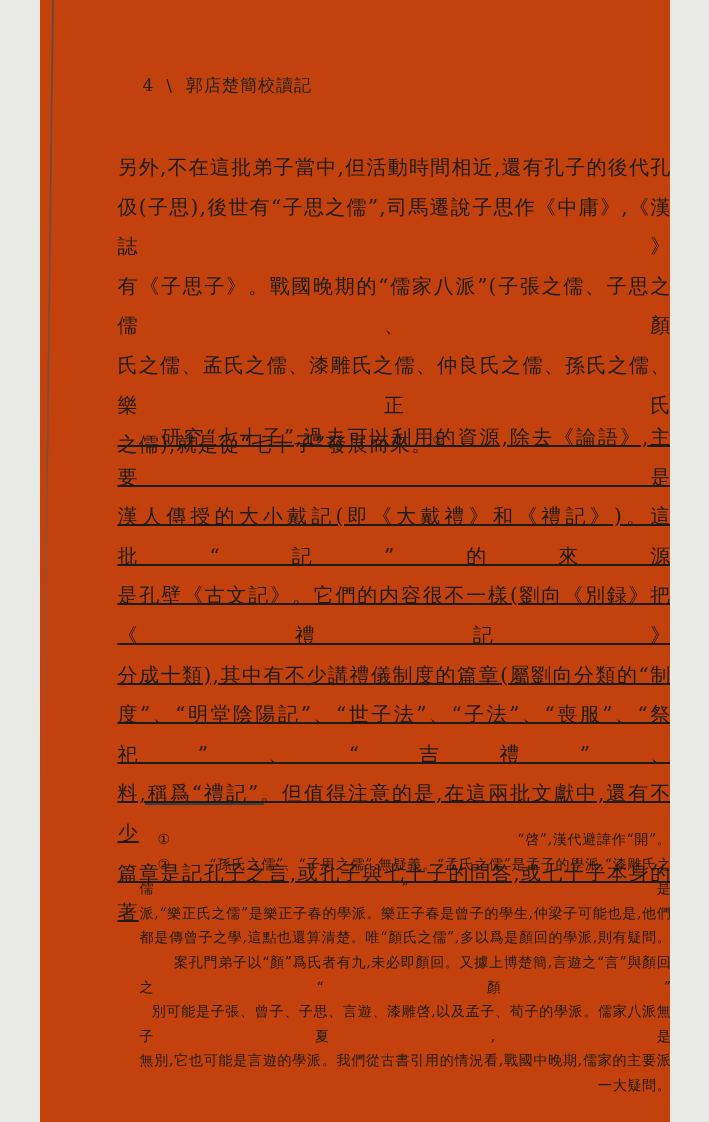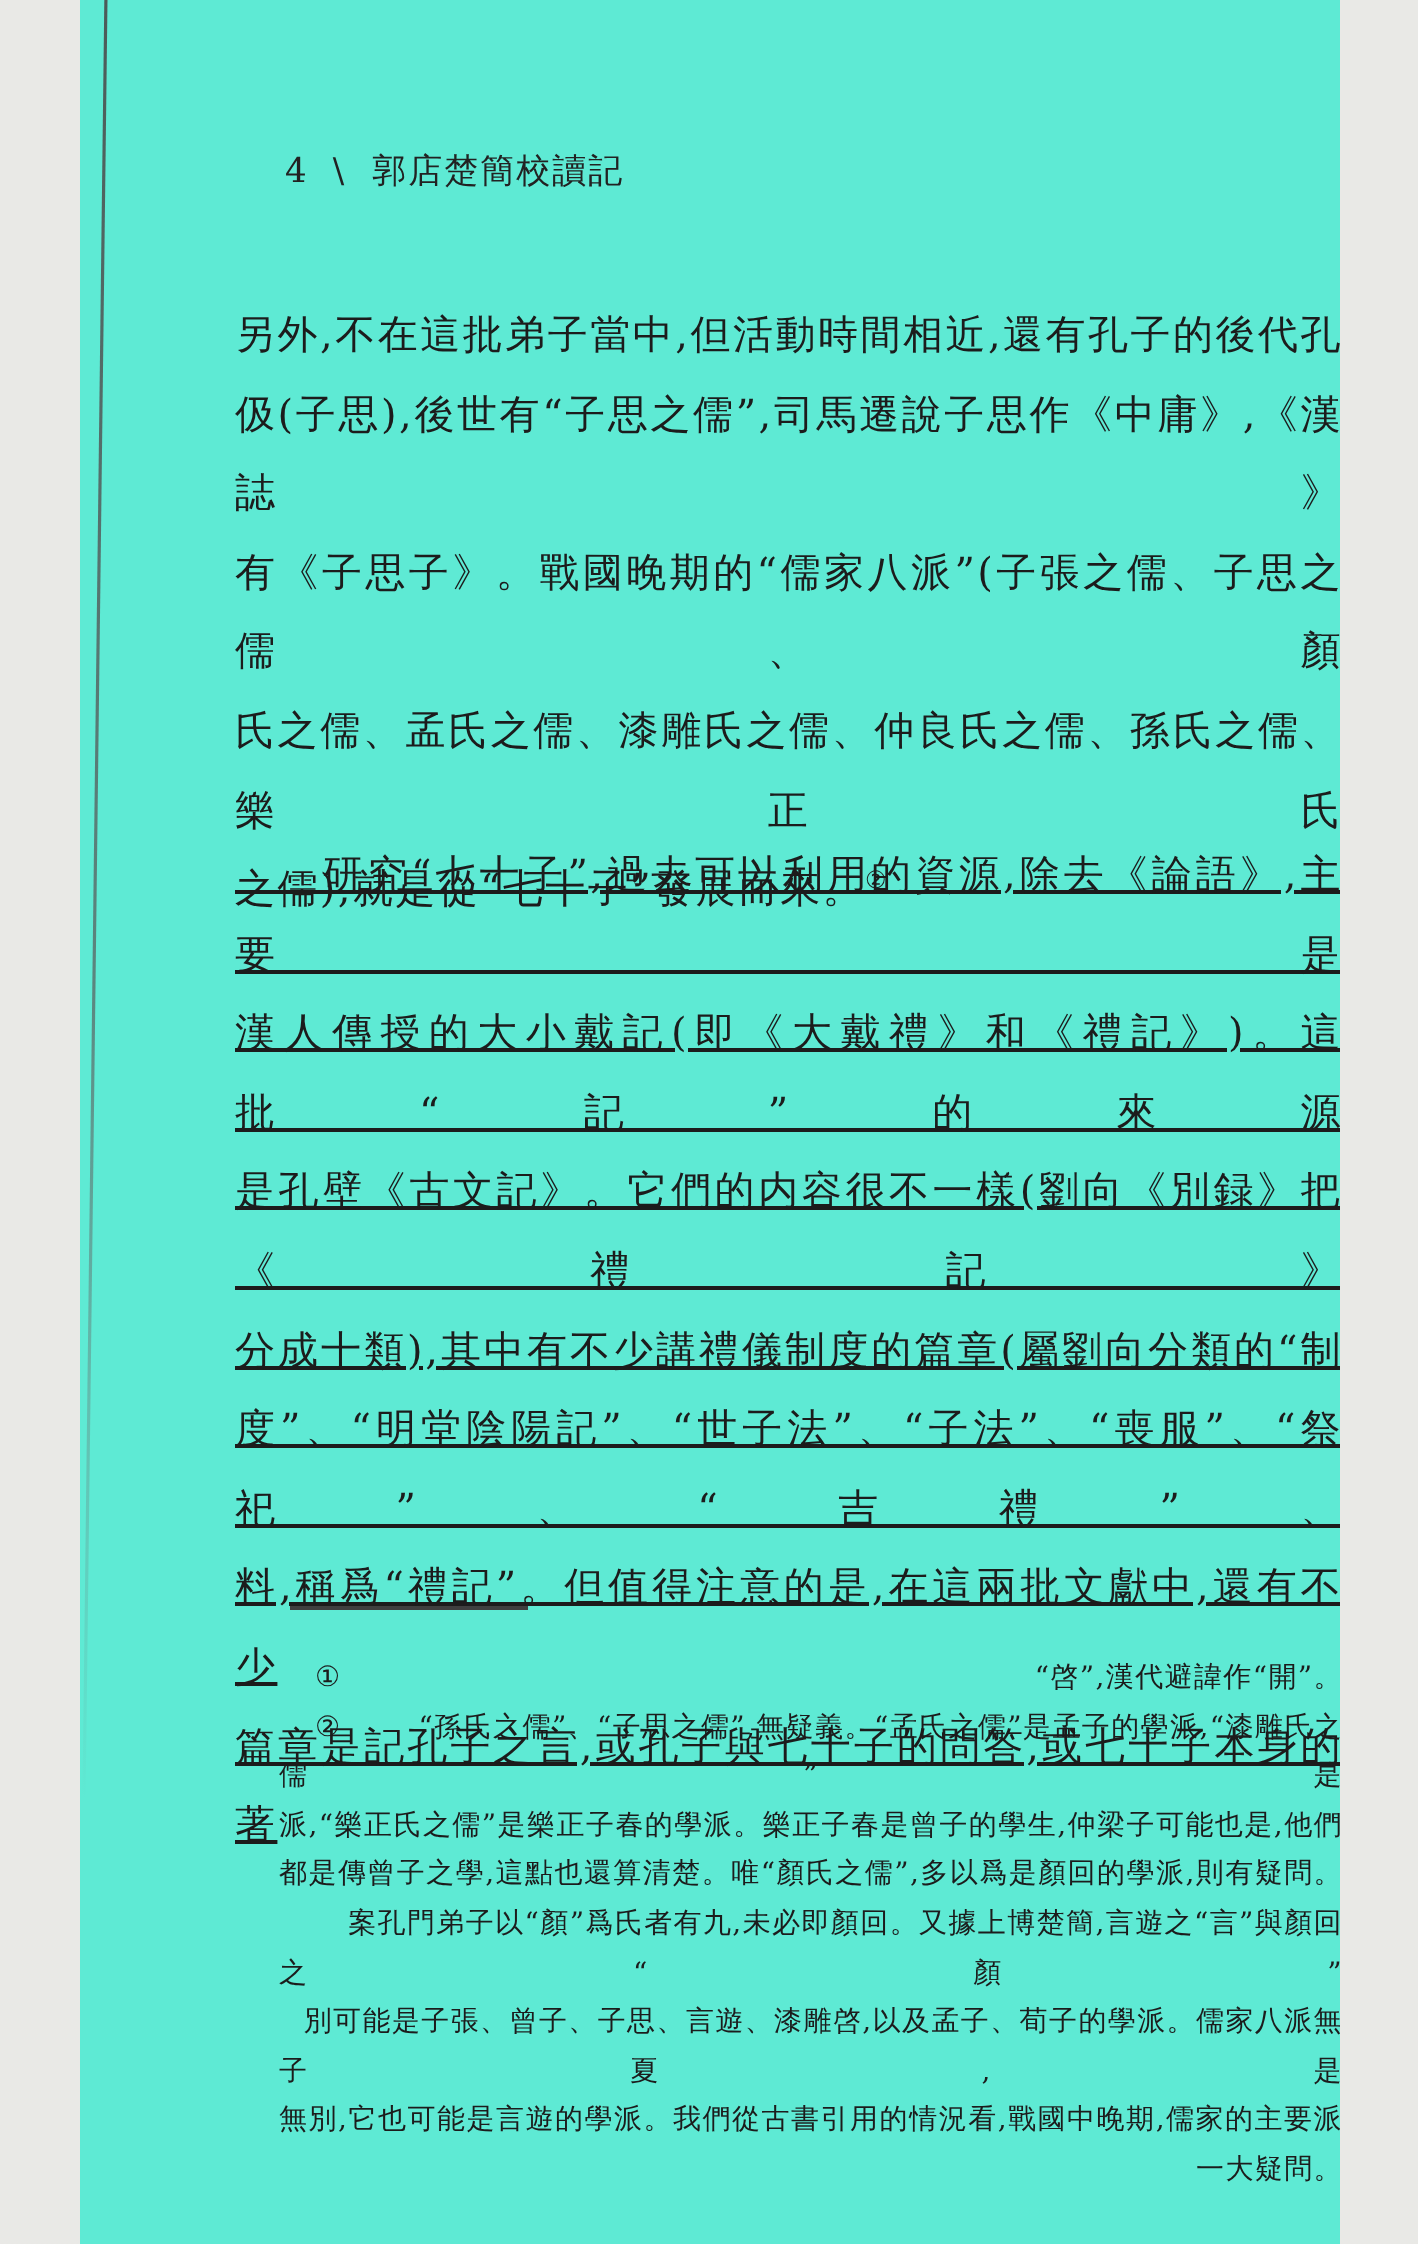--- a/index.html
+++ b/index.html
@@ -1,21 +1,21 @@
 <!DOCTYPE html>
 <html><head>
 <meta charset="utf-8">
 <style>
   html, body { margin: 0; padding: 0; background: #e9e9e6; }
   .page {
     position: relative;
     width: 630px;
     height: 1122px;
     margin: 0 auto;
-    background: #5eead4;
+    background: #c2410c;
     overflow: hidden;
     color: #1c1c1c;
     font-family: "DejaVu Serif", "Liberation Serif", serif;
   }
   .scan-edge { position: absolute; left: 0; top: 0; pointer-events: none; }
   .header {
     position: absolute;
     left: 103px; top: 74px;
     font-size: 17px;
     letter-spacing: 1px;

